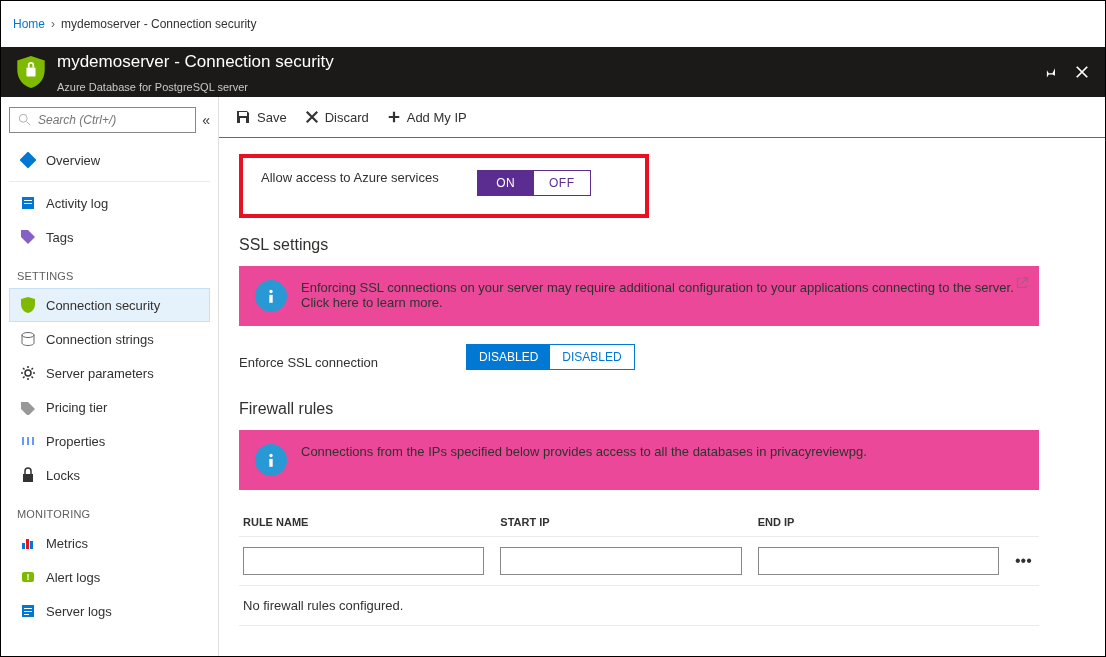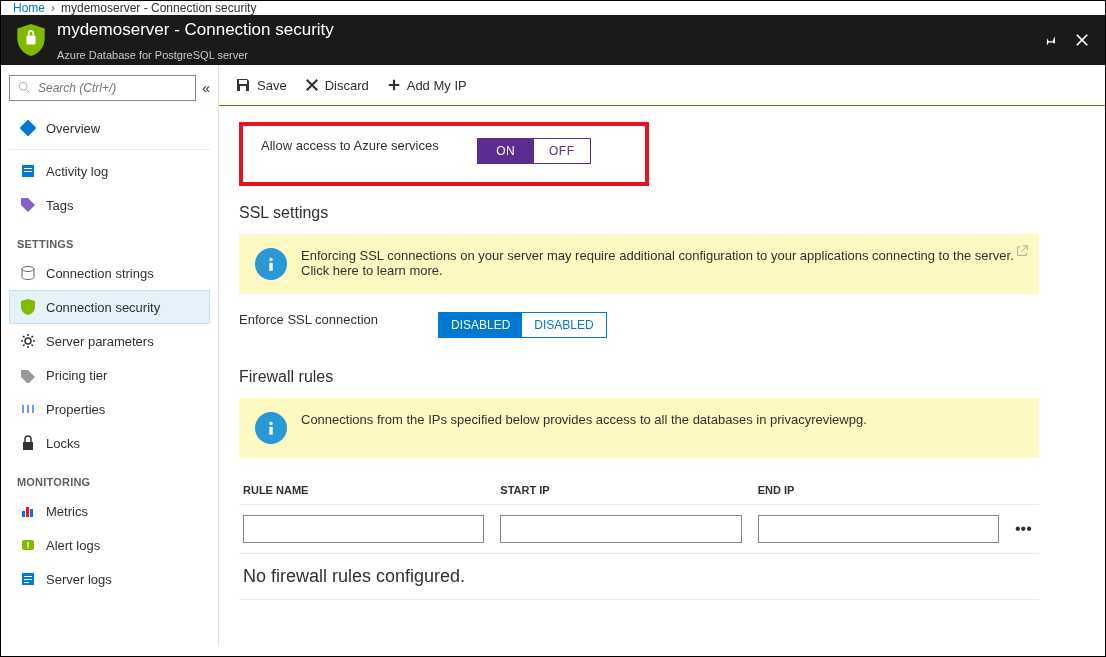--- a/index.html
+++ b/index.html
@@ -1,62 +1,62 @@
 <!DOCTYPE html>
 <html><head>
 <meta charset="utf-8">
 <style>
 *{box-sizing:border-box;margin:0;padding:0;font-family:"Segoe UI",Arial,sans-serif}
 body{width:1106px;height:657px;border:1px solid #000;font-size:13px;color:#323130;background:#fff;overflow:hidden}
-.breadcrumb{padding:0 12px;font-size:12px;background:#fff;display:flex;align-items:center;gap:6px}
+.breadcrumb{padding:16px 12px;font-size:12px;background:#fff;display:flex;align-items:center;gap:6px}
 .breadcrumb a{color:#0078d4;text-decoration:none}
 .breadcrumb .sep{color:#666}
 .header{background:#1b1a19;color:#fff;display:flex;align-items:center;padding:8px 16px;height:50px}
 .header .shield{width:28px;height:32px;margin-right:12px}
 .header h1{font-size:17px;font-weight:400}
 .header .sub{font-size:11px;color:#c8c8c8;margin-top:9px}
 .header .spacer{flex:1}
 .header .hicons{display:flex;gap:18px;align-items:center}
 .body{display:flex;height:calc(100% - 74px)}
 .sidebar{width:218px;border-right:1px solid #e1dfdd;padding:10px 8px;overflow:auto}
 .search-row{display:flex;align-items:center;gap:6px;margin-bottom:10px}
 .search{flex:1;border:1px solid #8a8886;height:26px;display:flex;align-items:center;padding:0 8px;color:#757575;font-style:italic;font-size:12px}
 .search svg{width:14px;height:14px;margin-right:6px;opacity:.6}
 .collapse{font-size:14px;color:#333;cursor:pointer}
-.nav-group{font-size:11px;font-weight:700;color:#605e5c;margin:16px 8px 6px;letter-spacing:.2px}
+.nav-group{font-size:11px;font-weight:400;color:#605e5c;margin:16px 8px 6px;letter-spacing:.2px}
 .nav-item{display:flex;align-items:center;gap:10px;padding:8px 10px;cursor:pointer;border:1px solid transparent}
 .nav-item.active{background:#e5f1fb;border-color:#c7e0f4}
 .nav-item .ic{width:16px;height:16px;display:flex;align-items:center;justify-content:center}
 hr.nav{border:none;border-top:1px solid #edebe9;margin:4px 0}
 .main{flex:1;overflow:auto}
 .toolbar{display:flex;align-items:center;gap:18px;padding:12px 16px;border-bottom:1px solid #a16207}
 .tbtn{display:flex;align-items:center;gap:6px;cursor:pointer;font-size:13px;color:#323130}
 .content{padding:16px 20px 32px}
 .highlight{border:4px solid #e81123;padding:12px 18px 18px;max-width:410px;margin-bottom:18px}
 .sec-title{font-size:16px;color:#323130;margin-bottom:10px;font-weight:400}
 .row-line{display:flex;align-items:flex-start;gap:38px;font-size:13px}
 .toggle{display:flex;border:1px solid #5c2d91;height:26px}
 .toggle .opt{width:56px;display:flex;align-items:center;justify-content:center;font-size:12px;letter-spacing:.5px;cursor:pointer}
 .toggle .opt.on{background:#5c2d91;color:#fff}
 .toggle .opt.off{background:#fff;color:#5c2d91}
-.info-box{background:#fef9c3;display:flex;align-items:flex-start;gap:14px;padding:14px 16px;margin:12px 0 18px;position:relative;max-width:800px}
+.info-box{background:#ec4899;display:flex;align-items:flex-start;gap:14px;padding:14px 16px;margin:12px 0 18px;position:relative;max-width:800px}
 .info-ic{width:32px;height:32px;border-radius:50%;background:#2899d5;color:#fff;display:flex;align-items:center;justify-content:center;flex-shrink:0}
 .info-box .ext{position:absolute;right:10px;top:10px;opacity:.6}
-.ssl-row{display:flex;align-items:flex-start;gap:60px;margin-bottom:30px}
+.ssl-row{display:flex;align-items:flex-end;gap:88px;margin-bottom:30px}
 .ssl-toggle{display:flex;border:1px solid #0078d4;height:26px}
 .ssl-toggle .opt{padding:0 12px;display:flex;align-items:center;font-size:12px;cursor:pointer}
 .ssl-toggle .on{background:#0078d4;color:#fff}
 .ssl-toggle .off{color:#0078d4;background:#fff}
 .fw-table{margin-top:6px;max-width:800px}
 .fw-head{display:flex;gap:16px;font-size:11px;font-weight:600;color:#323130;padding:8px 4px;border-bottom:1px solid #edebe9}
 .fw-head div,.fw-row div{flex:1}
 .fw-row{display:flex;gap:16px;padding:10px 4px;align-items:center}
 .fw-row input{width:100%;height:28px;border:1px solid #8a8886;padding:0 6px}
 .fw-row .dots{flex:0 0 20px;font-size:16px;cursor:pointer}
-.fw-empty{padding:12px 4px;border-bottom:1px solid #edebe9;font-size:18px;border-top:1px solid #edebe9}
+.fw-empty{padding:12px 4px;border-bottom:1px solid #edebe9;font-size:13px;border-top:1px solid #edebe9}
 </style>
 </head>
 <body>
 
 <div class="breadcrumb">
   <a href="#">Home</a>
   <span class="sep">›</span>
   <span>mydemoserver - Connection security</span>
 </div>
 
@@ -116,36 +116,36 @@
     <div class="nav-item">
       <span class="ic">
           <svg width="16" height="16" viewBox="0 0 16 16">
             <path fill="#8661c5" d="M1 1h7l7 7-7 7-7-7z"></path>
           </svg>
         </span>
       <span>Tags</span>
     </div>
 
     <div class="nav-group">SETTINGS</div>
+    <div class="nav-item active">
+      <span class="ic">
+          <svg width="14" height="16" viewBox="0 0 14 16">
+            <path fill="#7FBA00" d="M7 0l7 2v5c0 5-3 8-7 9-4-1-7-4-7-9V2z"></path>
+          </svg>
+        </span>
+      <span>Connection security</span>
+    </div>
     <div class="nav-item">
       <span class="ic">
           <svg width="16" height="16" viewBox="0 0 16 16">
             <ellipse cx="8" cy="4" rx="6" ry="2.5" fill="none" stroke="#666"></ellipse>
             <path d="M2 4v8c0 1.4 2.7 2.5 6 2.5s6-1.1 6-2.5V4" fill="none" stroke="#666"></path>
           </svg>
         </span>
       <span>Connection strings</span>
-    </div>
-    <div class="nav-item active">
-      <span class="ic">
-          <svg width="14" height="16" viewBox="0 0 14 16">
-            <path fill="#7FBA00" d="M7 0l7 2v5c0 5-3 8-7 9-4-1-7-4-7-9V2z"></path>
-          </svg>
-        </span>
-      <span>Connection security</span>
     </div>
     <div class="nav-item">
       <span class="ic">
           <svg width="16" height="16" viewBox="0 0 16 16">
             <circle cx="8" cy="8" r="3" fill="none" stroke="#333" stroke-width="1.5"></circle>
             <path stroke="#333" stroke-width="1.5" d="M8 1v2M8 13v2M1 8h2M13 8h2M3 3l1.5 1.5M11.5 11.5L13 13M13 3l-1.5 1.5M4.5 11.5L3 13"></path>
           </svg>
         </span>
       <span>Server parameters</span>
     </div>

